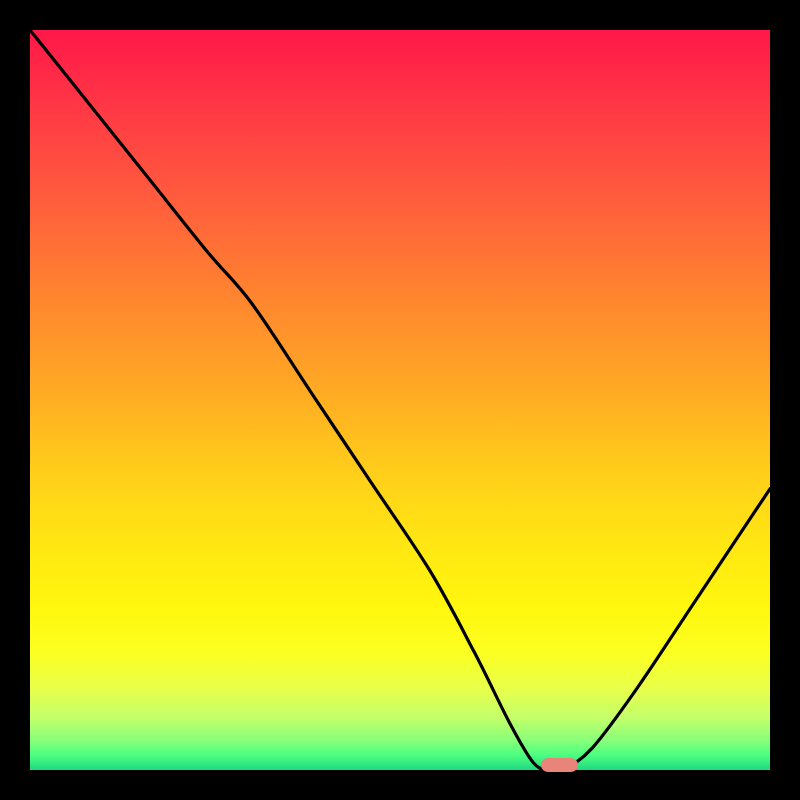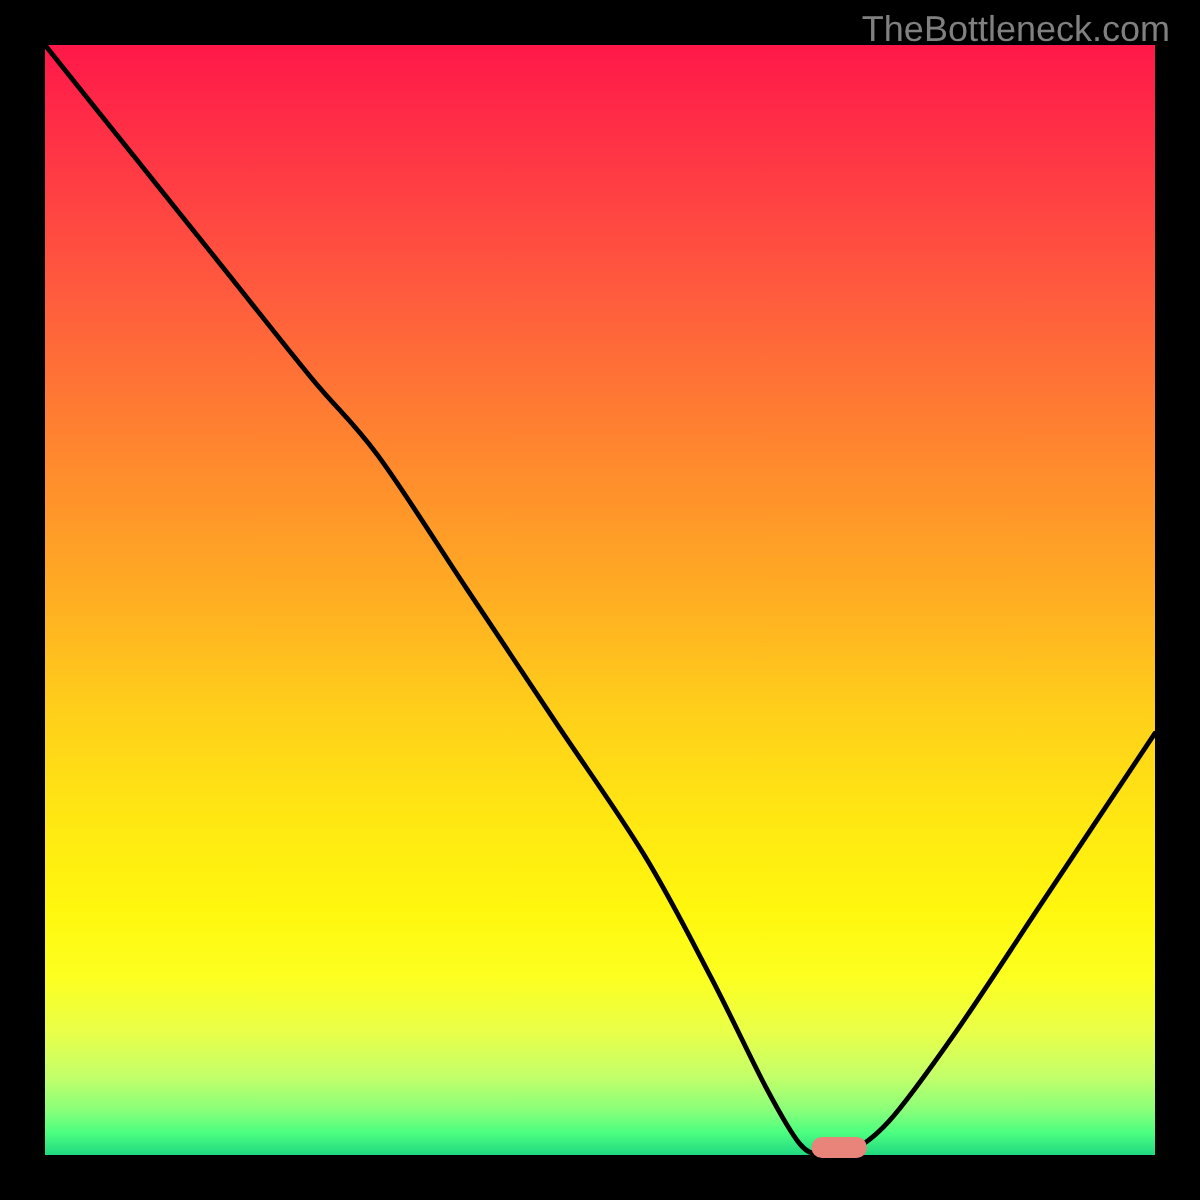--- a/index.html
+++ b/index.html
@@ -62,21 +62,20 @@
     border-radius: 7px;
     background: #e8847a;
     z-index: 5;
   }
 </style>
 </head>
 <body>
 
 <div class="container">
 
-  <div class="watermark">TheBottleneck.com</div>
 
   <div class="plot-area"></div>
 
   <svg class="curve" viewBox="0 0 740 740" preserveAspectRatio="none">
     <path id="curve-path" fill="none" stroke="#000000" stroke-width="3.2" stroke-linecap="round" stroke-linejoin="round" d="M 0.00 0.00 C 9.87 12.33, 39.47 49.33, 59.20 74.00 C 78.93 98.67, 98.67 123.33, 118.40 148.00 C 138.13 172.67, 160.33 201.03, 177.60 222.00 C 194.87 242.97, 204.73 250.37, 222.00 273.80 C 239.27 297.23, 261.47 333.00, 281.20 362.60 C 300.93 392.20, 320.67 421.80, 340.40 451.40 C 360.13 481.00, 382.33 511.83, 399.60 540.20 C 416.87 568.57, 430.43 595.70, 444.00 621.60 C 457.57 647.50, 471.13 677.10, 481.00 695.60 C 490.87 714.10, 497.03 725.20, 503.20 732.60 C 509.37 740.00, 513.07 738.77, 518.00 740.00 C 522.93 741.23, 525.40 743.70, 532.80 740.00 C 540.20 736.30, 550.07 731.37, 562.40 717.80 C 574.73 704.23, 589.53 683.27, 606.80 658.60 C 624.07 633.93, 643.80 603.10, 666.00 569.80 C 688.20 536.50, 727.67 477.30, 740.00 458.80"></path>
   </svg>
 
   <div class="optimal-marker" id="optimal-marker" style="left: 540.6px; width: 37px; top: 758px; background: rgb(232, 132, 122);"></div>
 
 </div>

